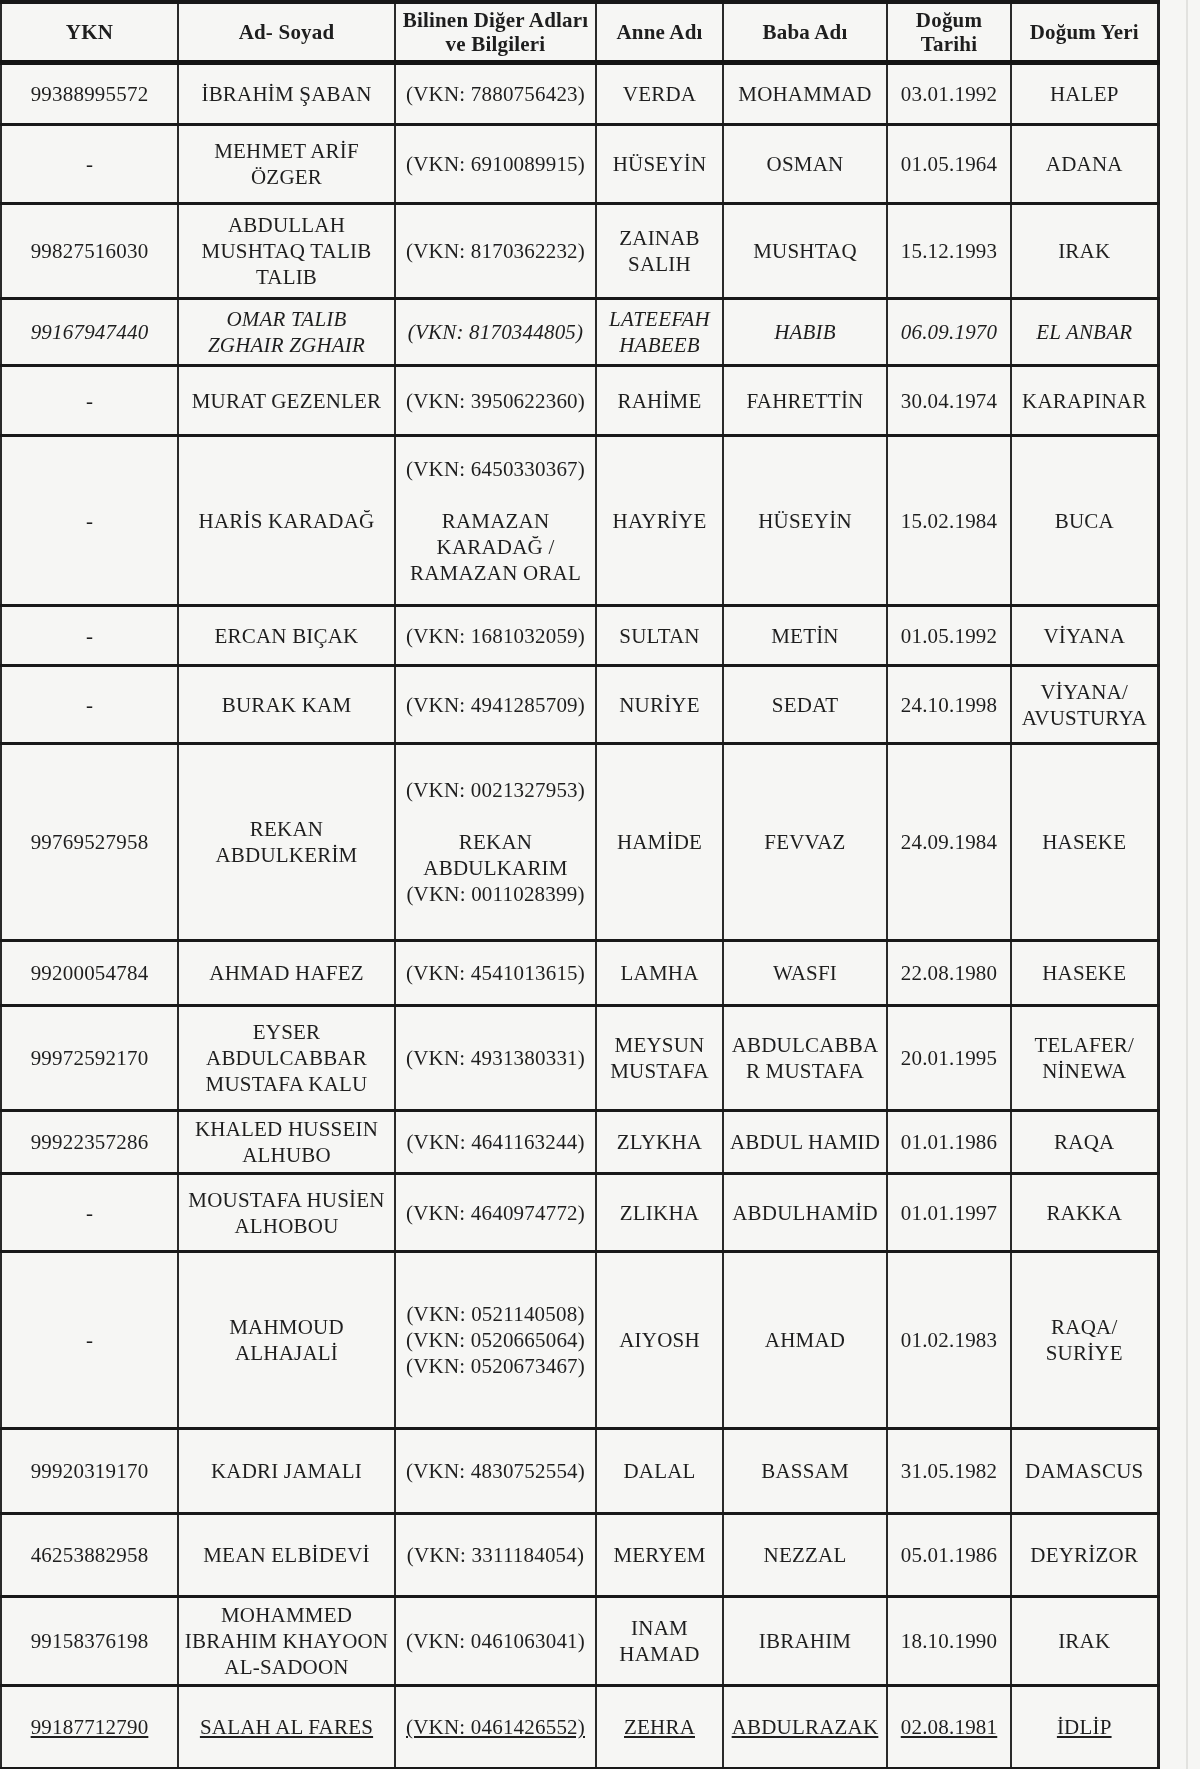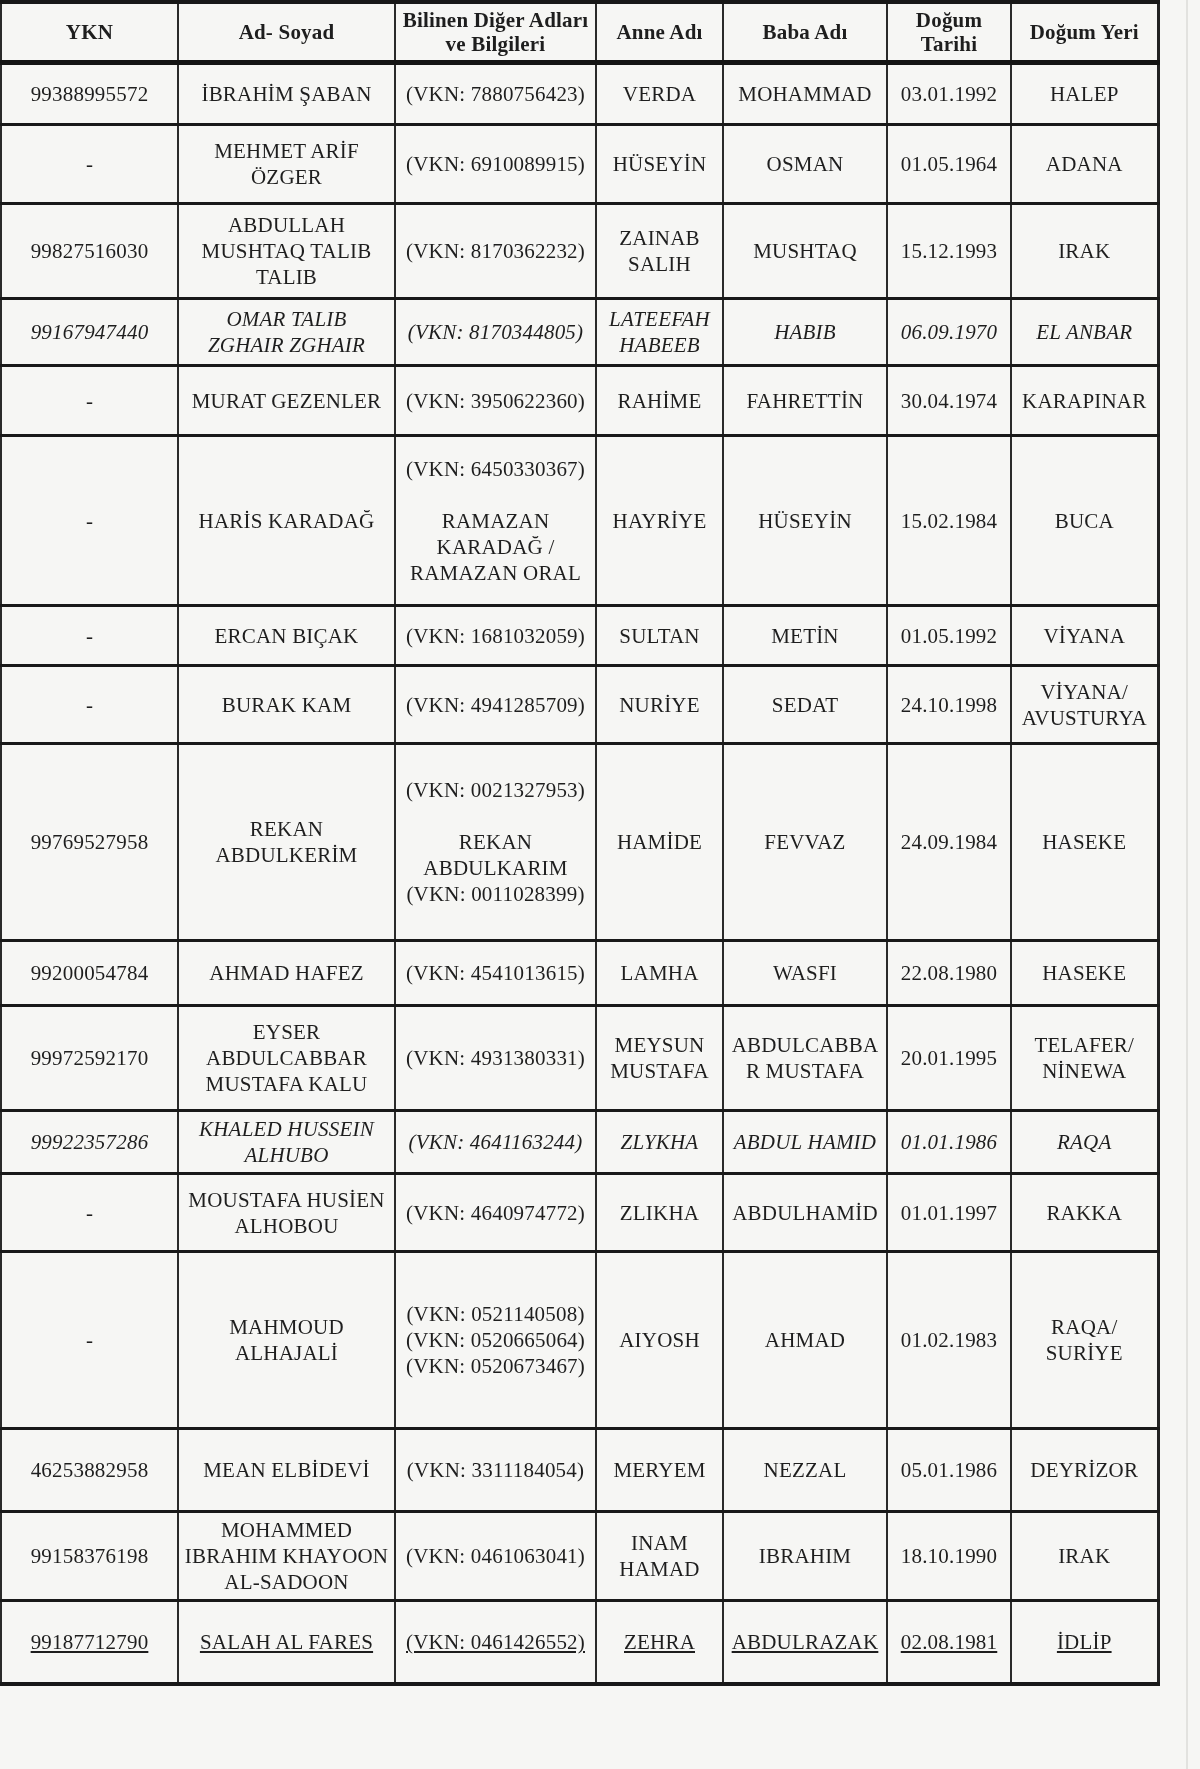--- a/index.html
+++ b/index.html
@@ -198,21 +198,21 @@
 MUSTAFA KALU</td>
         <td>(VKN: 4931380331)</td>
         <td>MEYSUN
 MUSTAFA</td>
         <td>ABDULCABBA
 R MUSTAFA</td>
         <td>20.01.1995</td>
         <td>TELAFER/
 NİNEWA</td>
       </tr>
-      <tr style="height: 60px; font-style: italic;">
+      <tr style="height: 60px;">
         <td>99922357286</td>
         <td>KHALED HUSSEIN
 ALHUBO</td>
         <td>(VKN: 4641163244)</td>
         <td>ZLYKHA</td>
         <td>ABDUL HAMID</td>
         <td>01.01.1986</td>
         <td>RAQA</td>
       </tr>
       <tr style="height: 78px;">
@@ -230,20 +230,29 @@
         <td>MAHMOUD
 ALHAJALİ</td>
         <td>(VKN: 0521140508)
 (VKN: 0520665064)
 (VKN: 0520673467)</td>
         <td>AIYOSH</td>
         <td>AHMAD</td>
         <td>01.02.1983</td>
         <td>RAQA/
 SURİYE</td>
+      </tr>
+      <tr style="height: 85px;">
+        <td>99920319170</td>
+        <td>KADRI JAMALI</td>
+        <td>(VKN: 4830752554)</td>
+        <td>DALAL</td>
+        <td>BASSAM</td>
+        <td>31.05.1982</td>
+        <td>DAMASCUS</td>
       </tr>
       <tr style="height: 83px;">
         <td>46253882958</td>
         <td>MEAN ELBİDEVİ</td>
         <td>(VKN: 3311184054)</td>
         <td>MERYEM</td>
         <td>NEZZAL</td>
         <td>05.01.1986</td>
         <td>DEYRİZOR</td>
       </tr>

